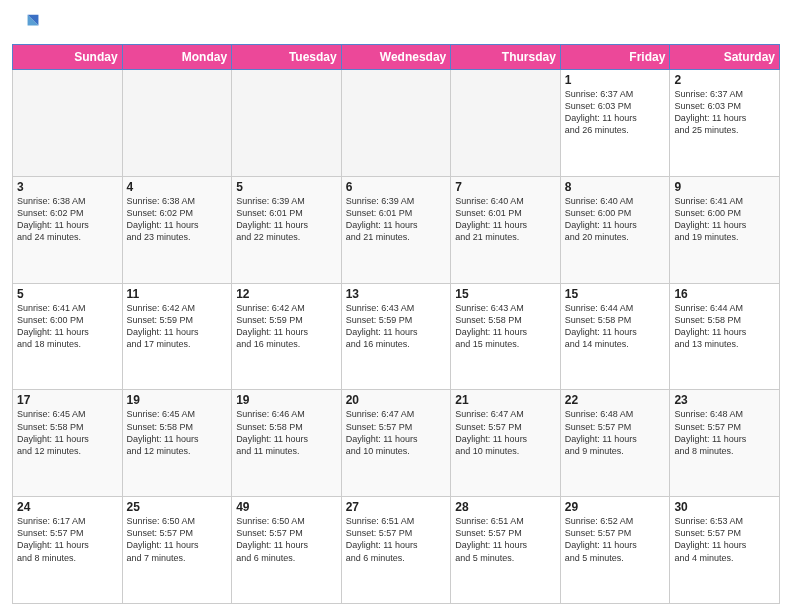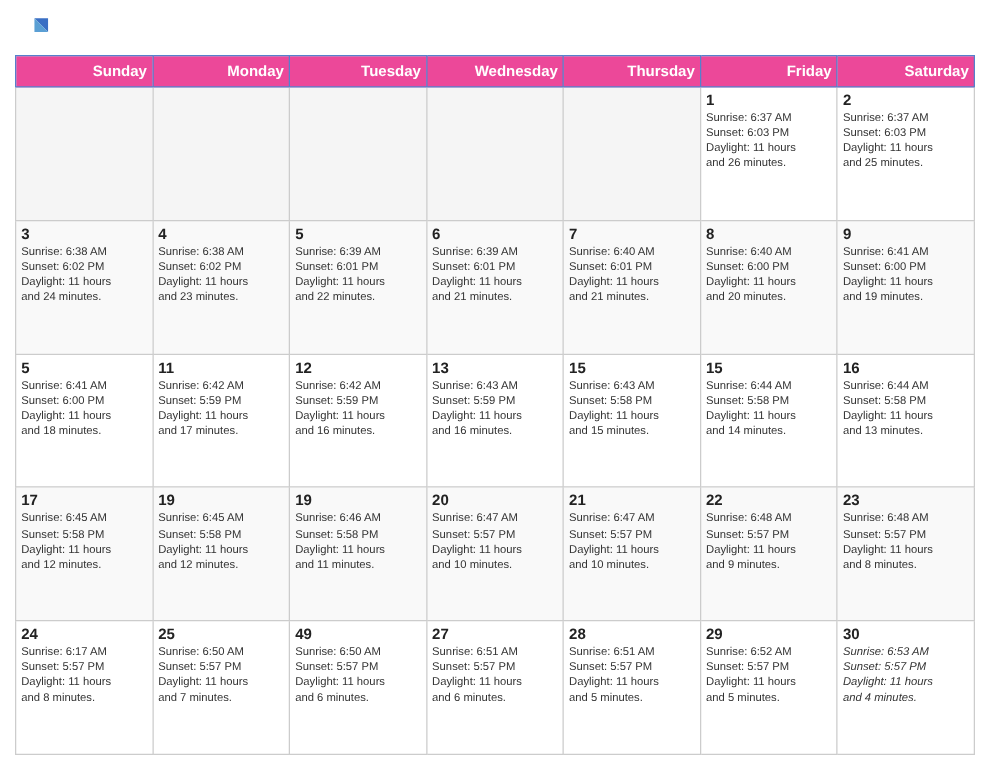--- a/index.html
+++ b/index.html
@@ -346,21 +346,21 @@
           </td>
           <td>
             <span class="day-num">29</span>
             <div class="day-info" style="white-space: pre-line;">Sunrise: 6:52 AM
 Sunset: 5:57 PM
 Daylight: 11 hours
 and 5 minutes.</div>
           </td>
           <td>
             <span class="day-num">30</span>
-            <div class="day-info" style="white-space: pre-line; font-style: italic;">Sunrise: 6:53 AM
+            <div class="day-info" style="white-space: pre-line;">Sunrise: 6:53 AM
 Sunset: 5:57 PM
 Daylight: 11 hours
 and 4 minutes.</div>
           </td>
         </tr>
       </tbody>
   </table>
 </div>
 
 </body></html>

